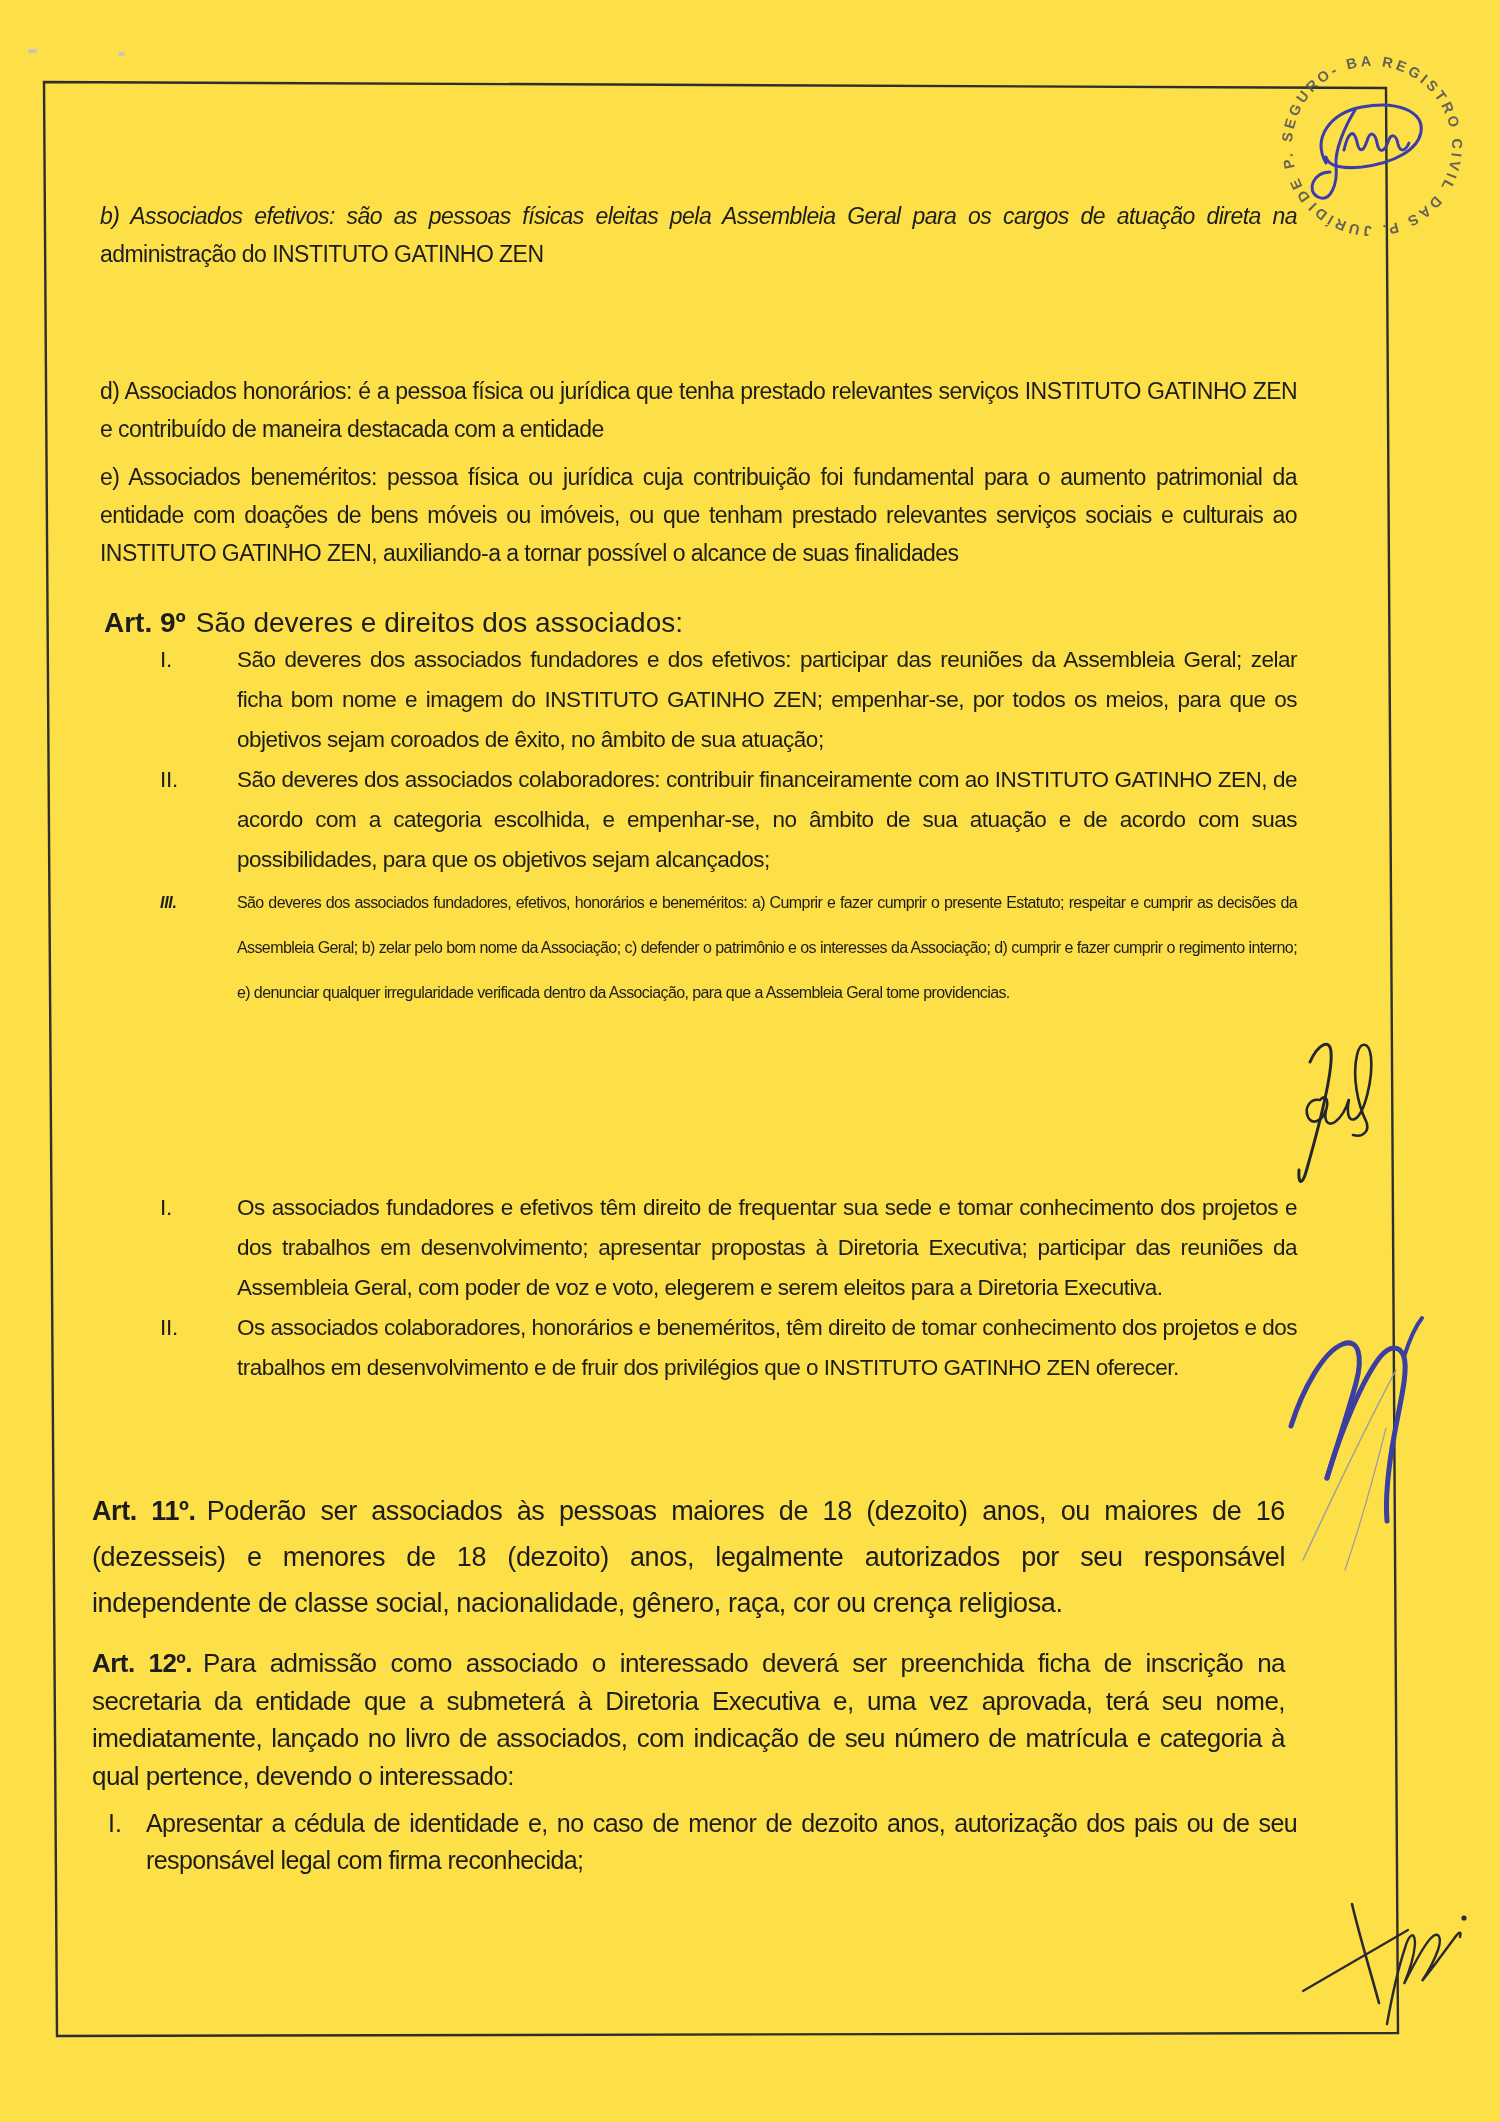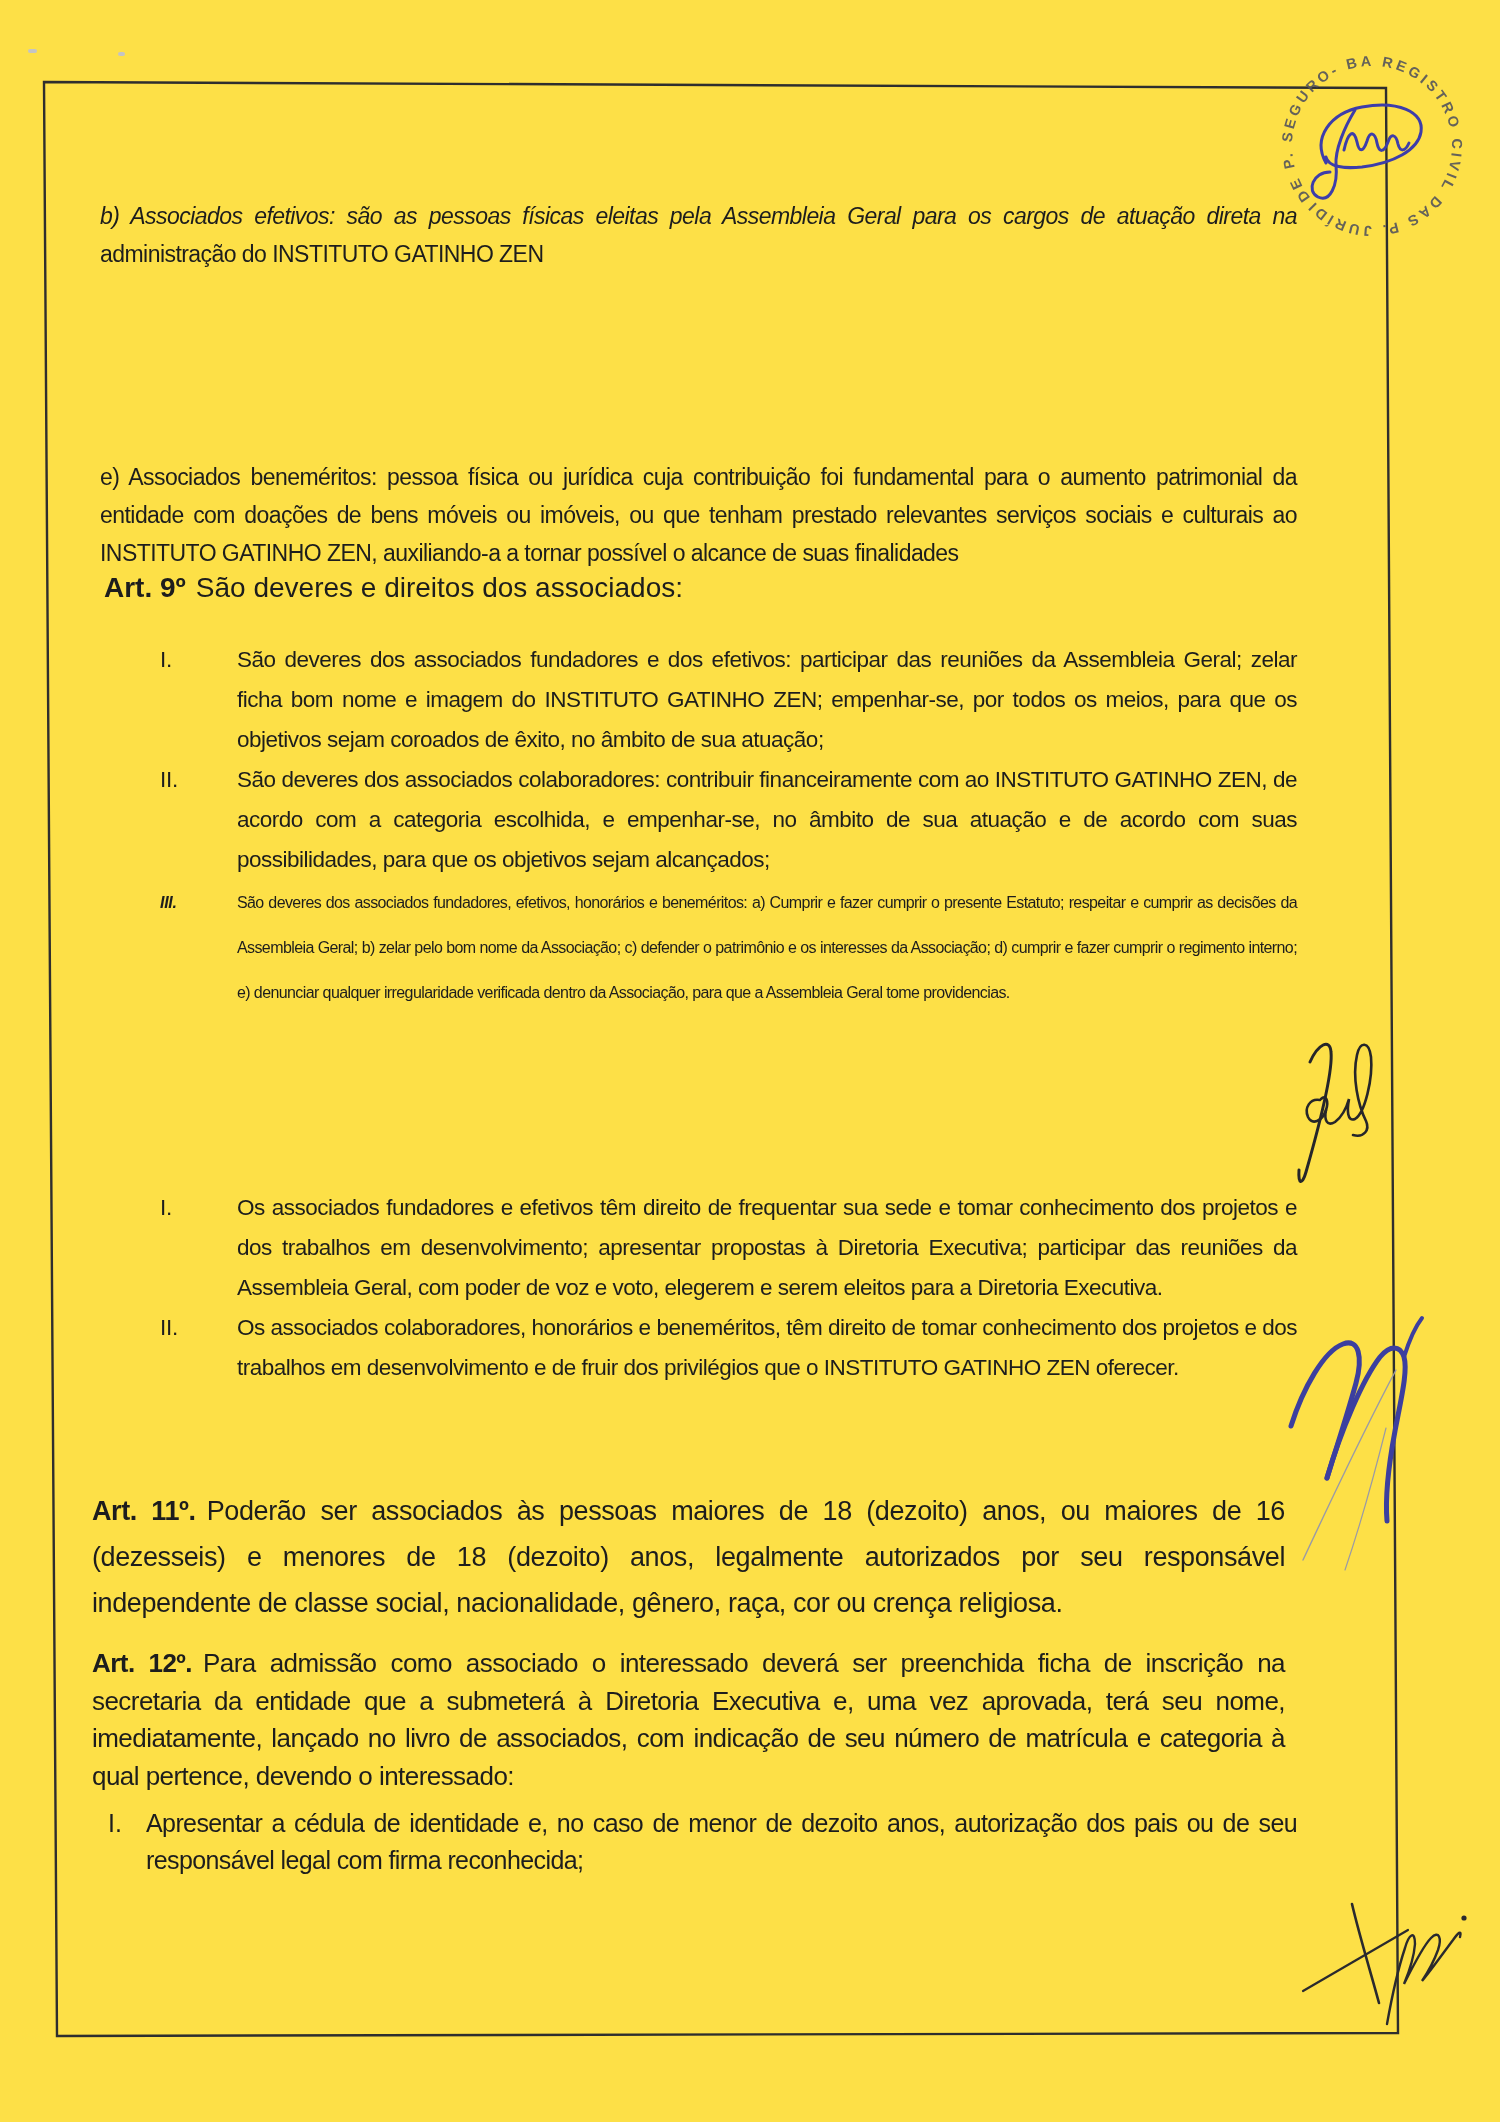--- a/index.html
+++ b/index.html
@@ -16,21 +16,21 @@
   .abs{position:absolute;}
   
   .para{
     left:100px;width:1197px;
     font-size:23px;letter-spacing:-0.55px;line-height:38px;
     text-align:justify;
   }
   .para-b::first-line{font-style:italic;}
   
   .heading{
-    left:104px;font-size:28px;line-height:34px;white-space:nowrap;
+    left:104px;font-size:28px;line-height:34px;white-space:nowrap;margin-top:35px;
   }
   .heading .lbl{font-weight:bold;padding-right:10px;}
   
   .list{left:160px;width:1137px;}
   .item{display:flex;align-items:flex-start;}
   .item .num{
     flex:0 0 77px;font-size:22.5px;line-height:40px;letter-spacing:-0.3px;
   }
   .item .body{
     flex:1 1 auto;font-size:22.5px;letter-spacing:-0.5px;line-height:40px;
@@ -62,20 +62,21 @@
     position:absolute;left:0;top:0;width:1500px;height:2122px;
     pointer-events:none;
   }
 </style>
 </head>
 <body>
 
 <div class="page">
 
   <div class="abs para para-b" style="top:197px">b) Associados efetivos: são as pessoas físicas eleitas pela Assembleia Geral para os cargos de atuação direta na administração do INSTITUTO GATINHO ZEN</div>
+  <div class="abs para" style="top:372px">d) Associados honorários: é a pessoa física ou jurídica que tenha prestado relevantes serviços INSTITUTO GATINHO ZEN e contribuído de maneira destacada com a entidade</div>
   <div class="abs para" style="top:458px">e) Associados beneméritos: pessoa física ou jurídica cuja contribuição foi fundamental para o aumento patrimonial da entidade com doações de bens móveis ou imóveis, ou que tenham prestado relevantes serviços sociais e culturais ao INSTITUTO GATINHO ZEN, auxiliando-a a tornar possível o alcance de suas finalidades</div>
 
   <div class="abs heading" style="top:571px">
     <b class="lbl">Art. 9º</b><span>São deveres e direitos dos associados:</span>
   </div>
 
   <div class="abs list" style="top:640px">
     <div class="item">
       <div class="num">I.</div>
       <div class="body">São deveres dos associados fundadores e dos efetivos: participar das reuniões da Assembleia Geral; zelar ficha bom nome e imagem do INSTITUTO GATINHO ZEN; empenhar-se, por todos os meios, para que os objetivos sejam coroados de êxito, no âmbito de sua atuação;</div>

